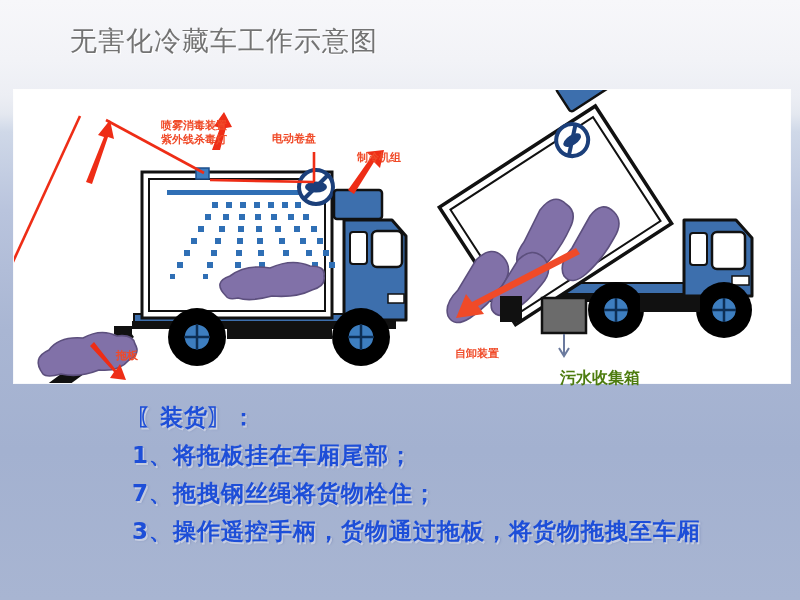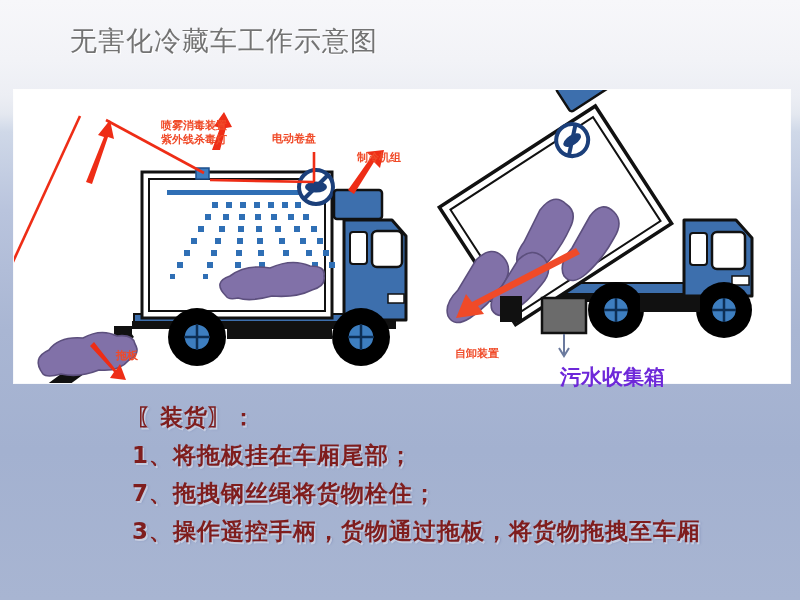--- a/index.html
+++ b/index.html
@@ -34,27 +34,27 @@
   
   .abs{position:absolute;}
   svg{display:block;overflow:visible;}
 
   
   .rlabel{
     position:absolute;color:#f04a28;
     font-family:"DejaVu Sans","Liberation Sans",sans-serif;
     font-size:11px;line-height:14px;white-space:nowrap;font-weight:bold;
   }
-  .rlabel.big{font-size:21px;line-height:19px;color:#6d28d9;}
+  .rlabel.big{font-size:16px;line-height:19px;color:#4d7c0f;}
 
   
   .steps{
     position:absolute;left:136px;top:398px;width:660px;
     font-family:"DejaVu Sans","Liberation Sans",sans-serif;
-    color:#7f1d1d;
+    color:#1d4ed8;
     font-weight:bold;
     font-size:23px;
     line-height:38px;
     letter-spacing:1px;
     text-shadow:1.5px 1.5px 0 rgba(255,255,255,.45), 2.5px 2px 2px rgba(120,132,180,.45);
     white-space:nowrap;
   }
   .steps .ln{display:block;}
   .steps .ln.head{font-size:23px;}
   .steps .ln.num{margin-left:-4px;}

